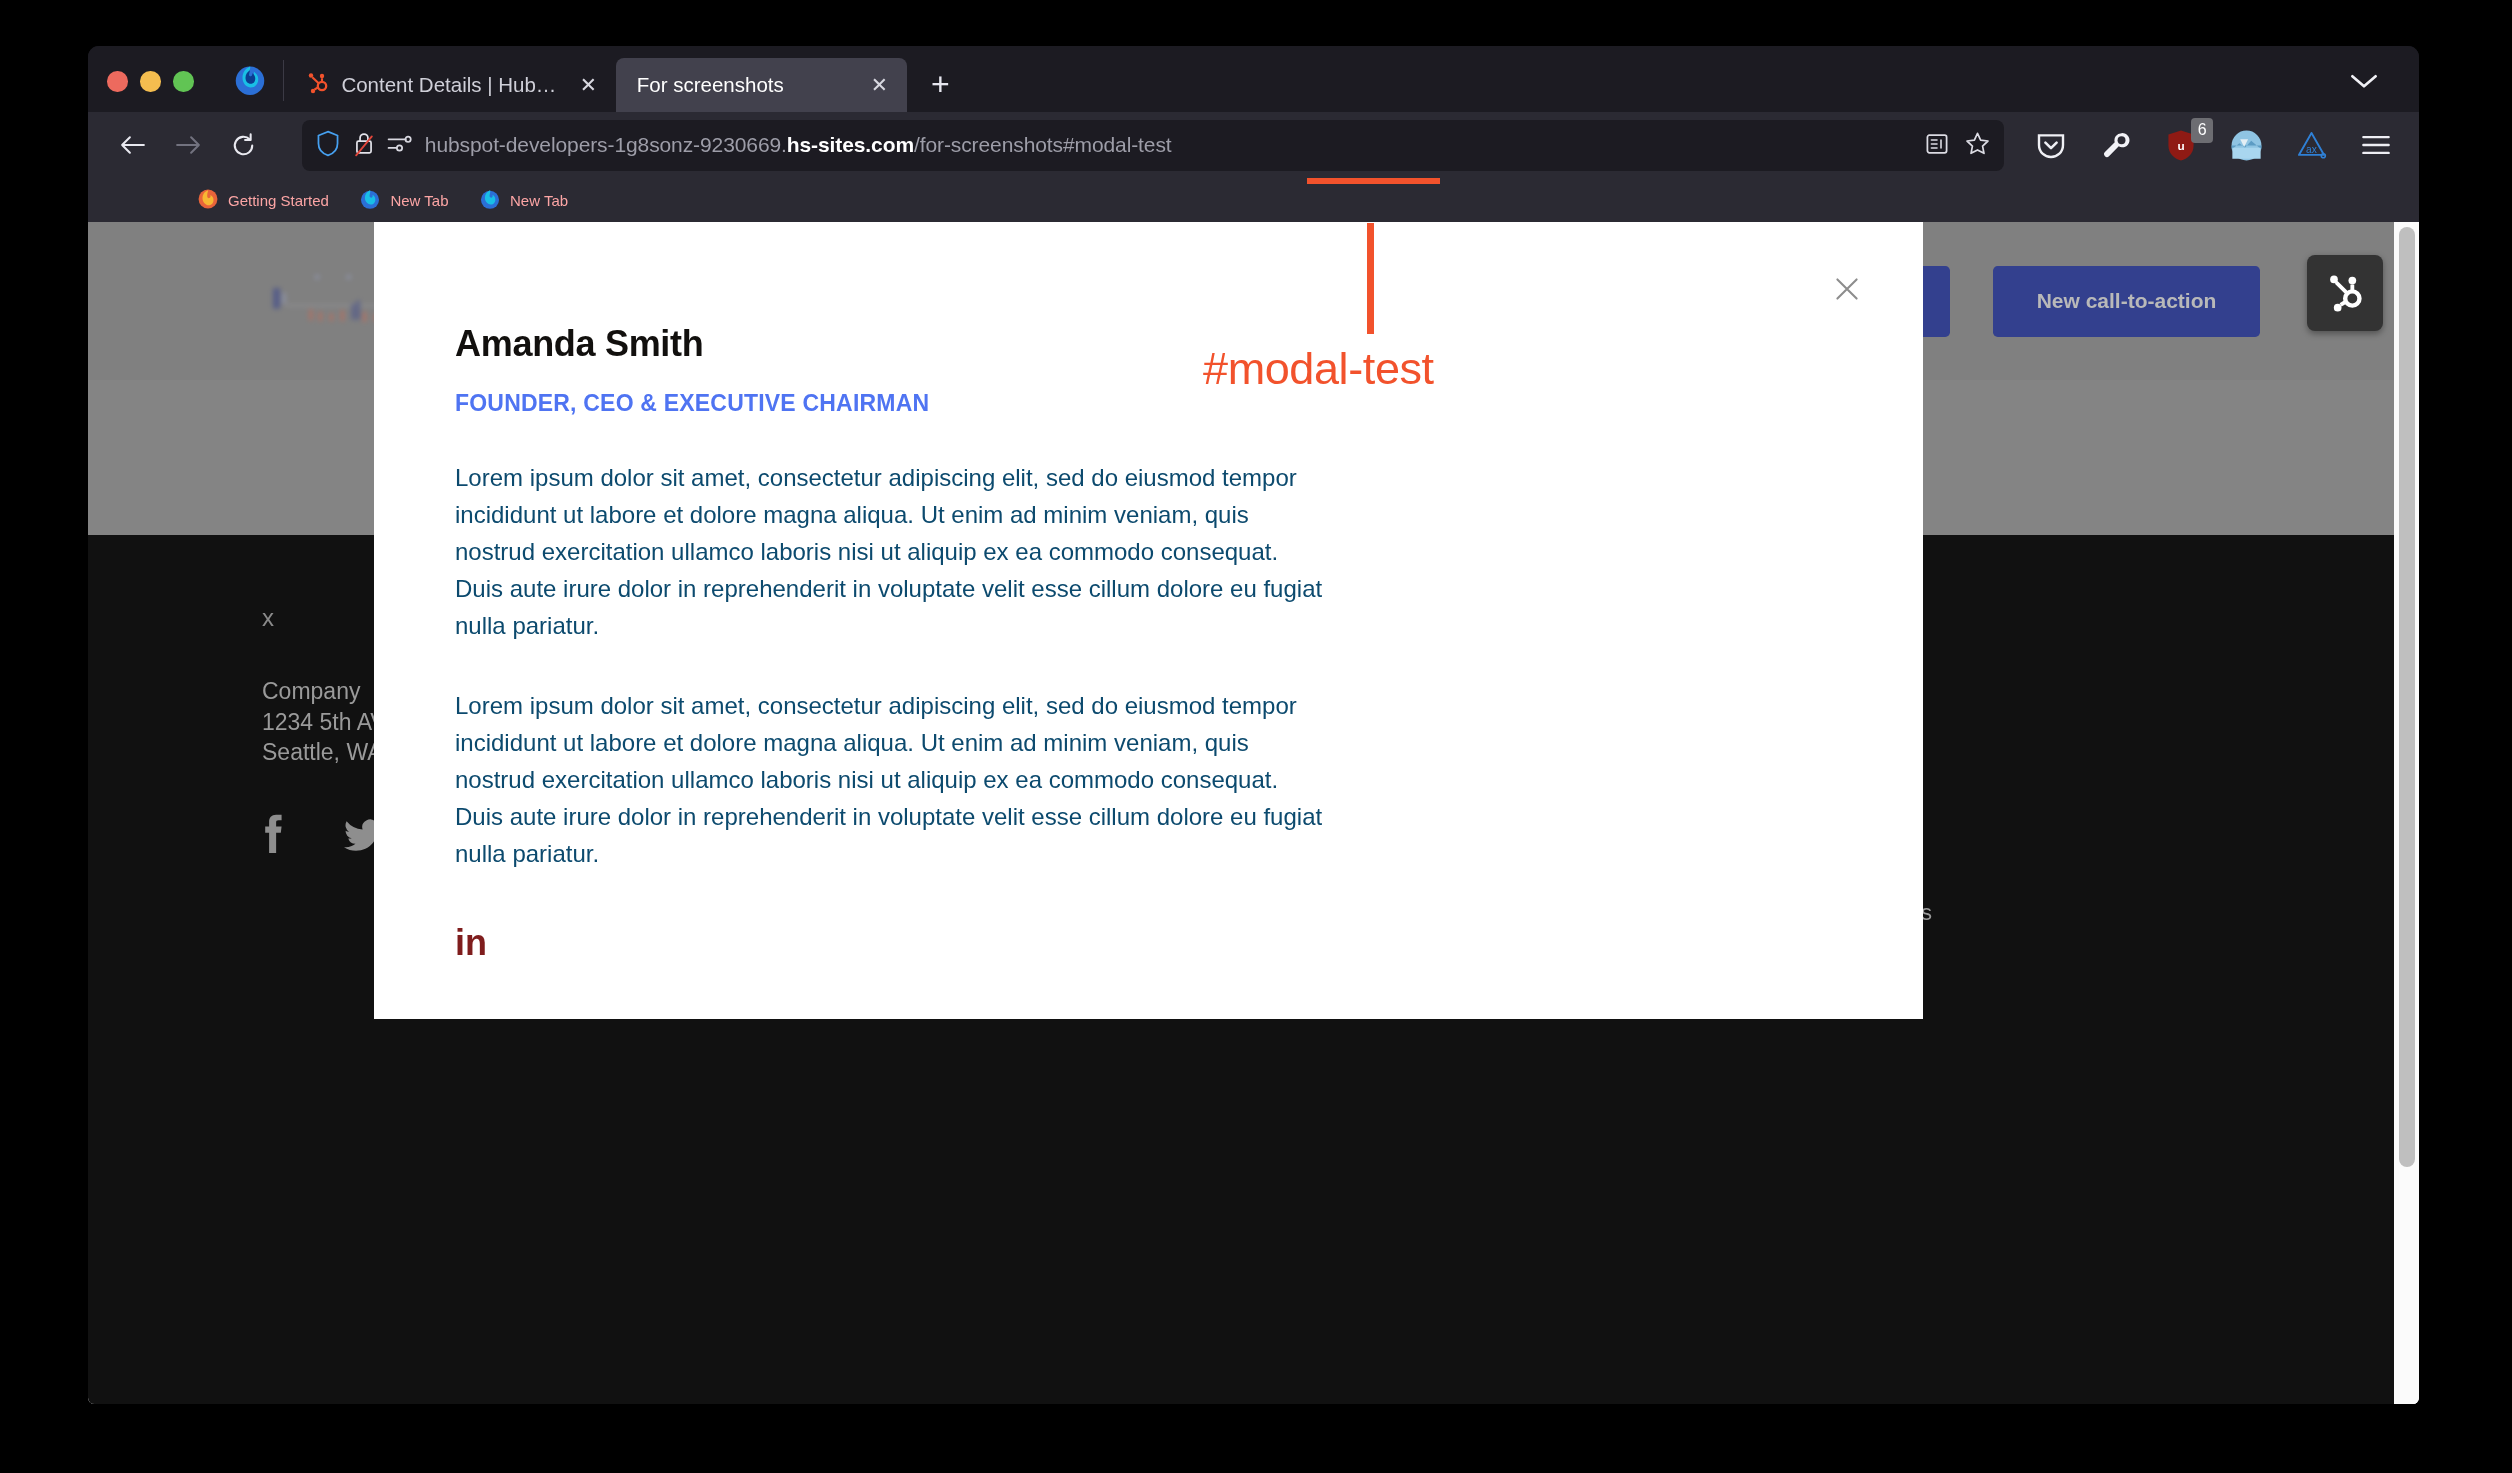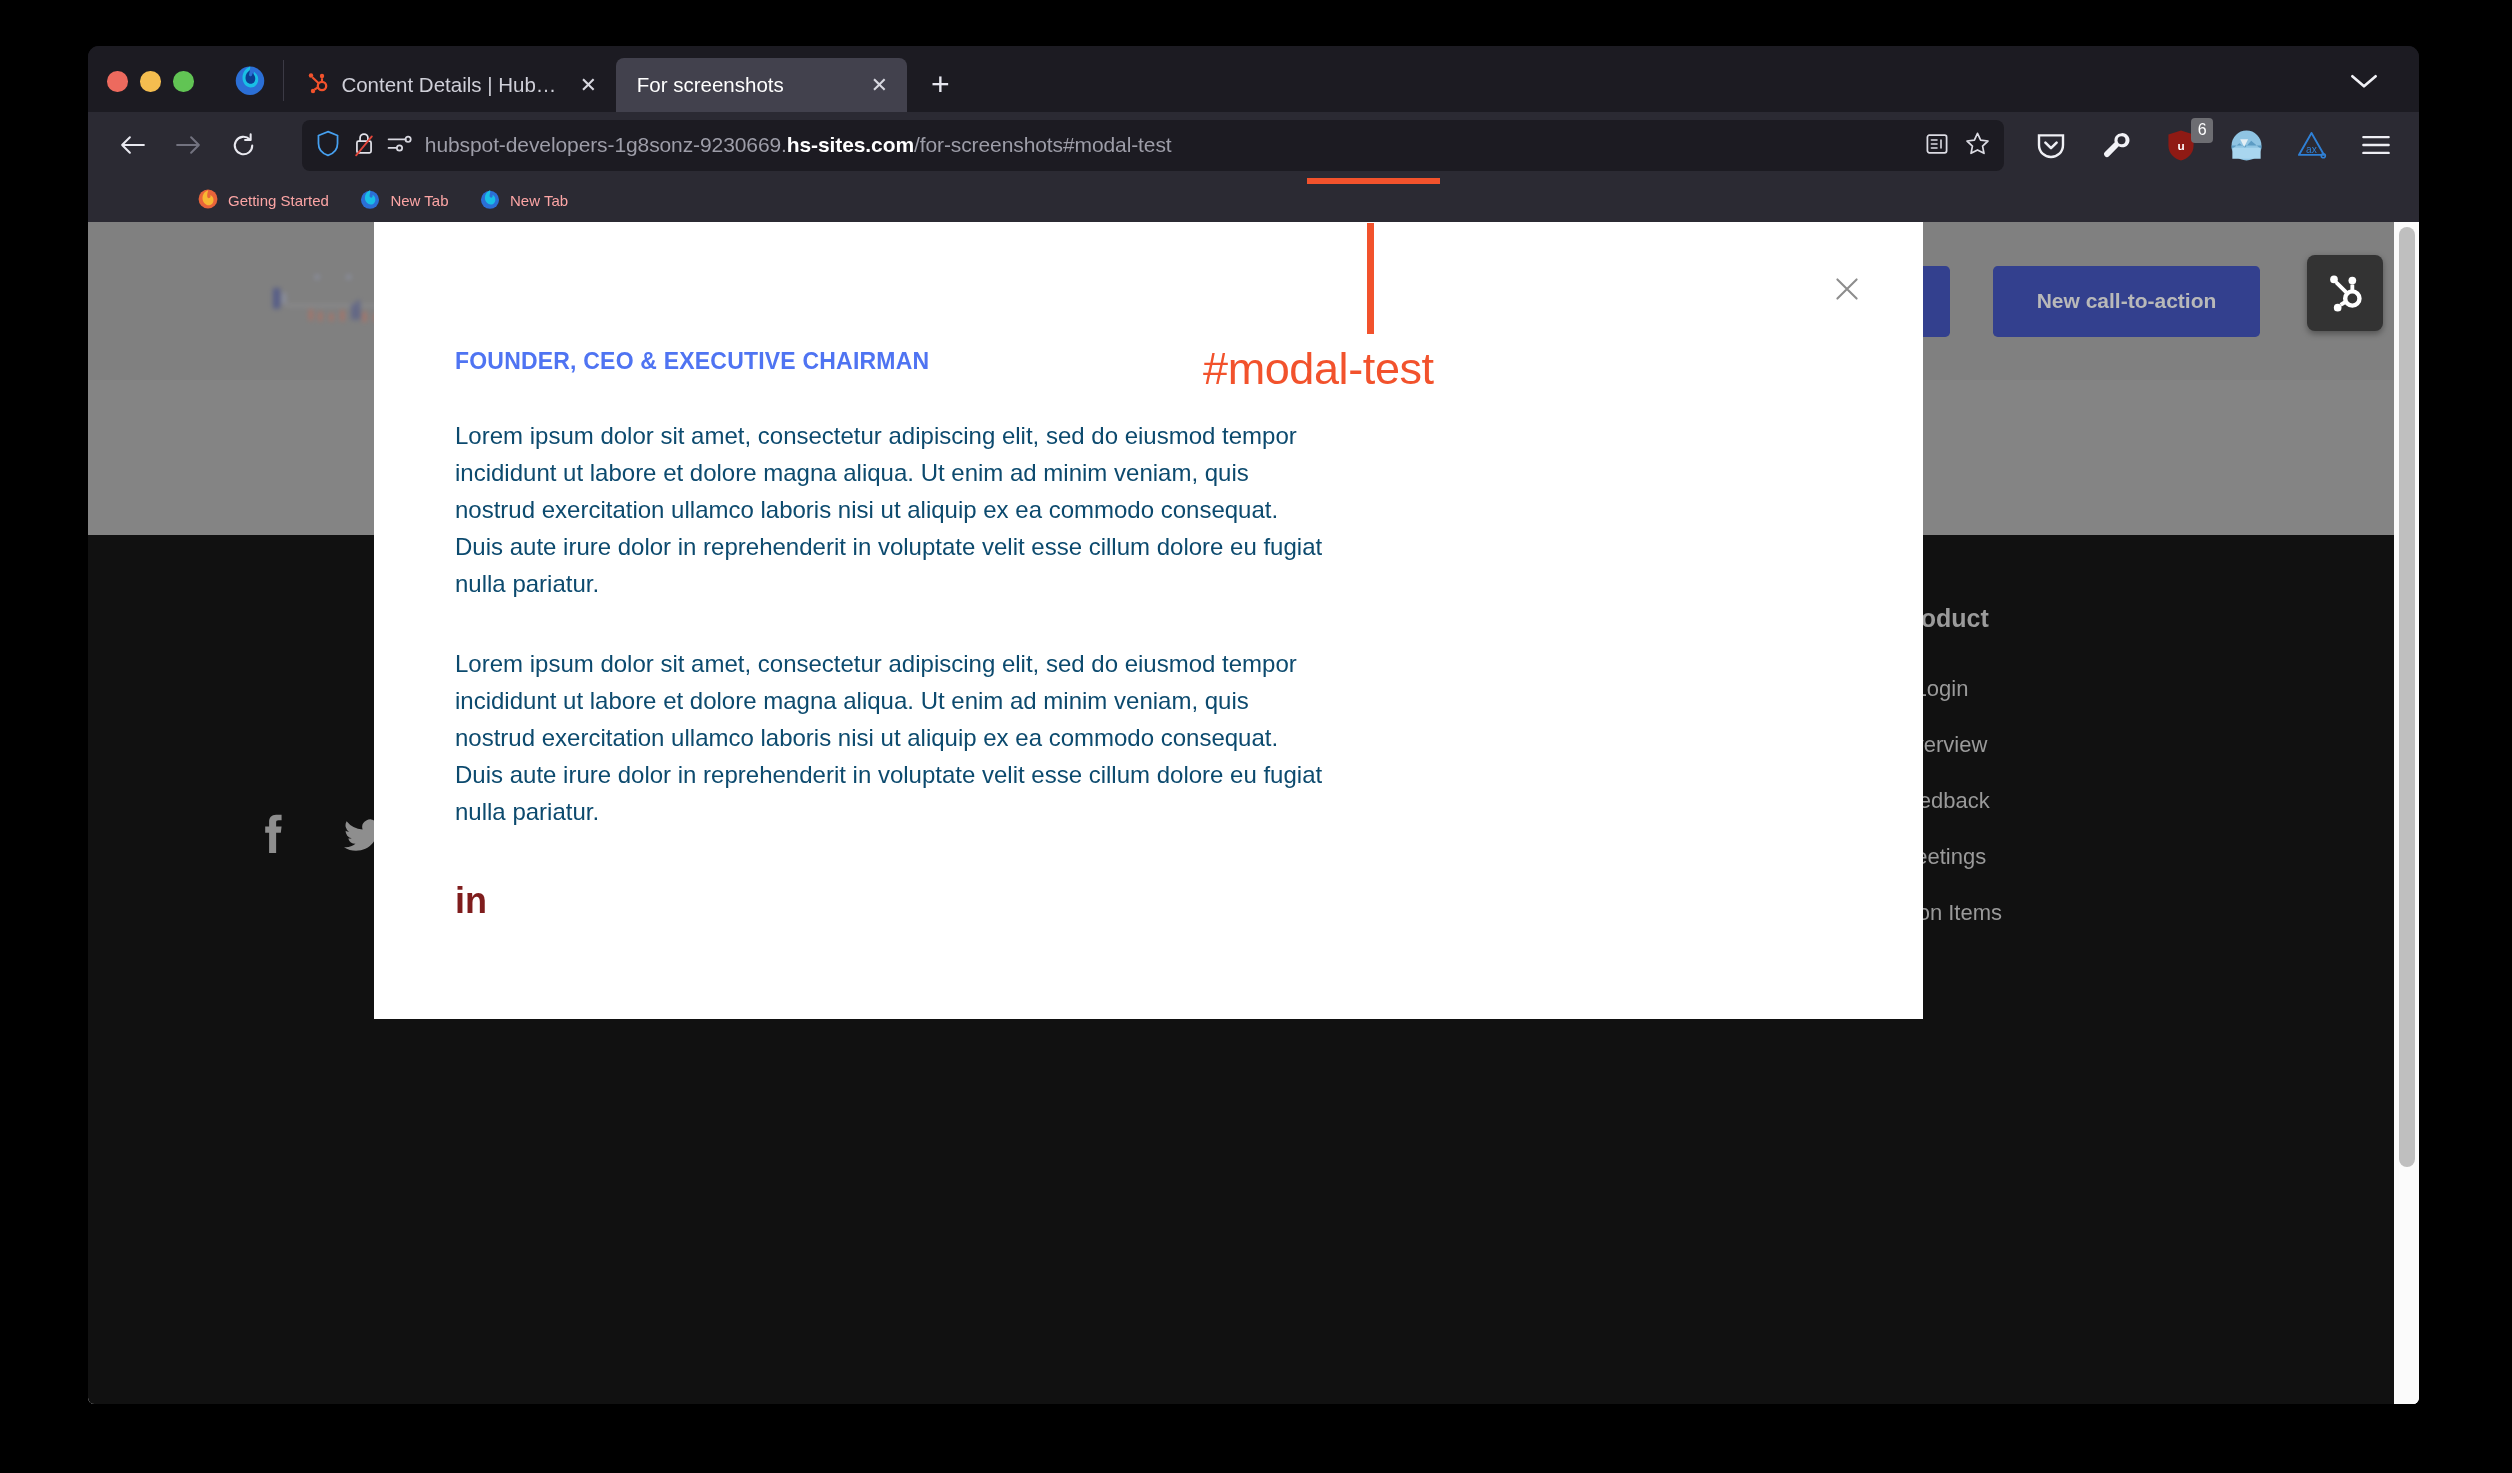--- a/index.html
+++ b/index.html
@@ -140,21 +140,21 @@
 
   
   #viewport {
     position: relative;
     height: calc(1358px - 66px - 66px - 44px);
     background: #ffffff;
     overflow: hidden;
   }
 
   
-  #page-content { position: absolute; inset: 0 25px 0 0; text-align: center; }
+  #page-content { position: absolute; inset: 0 25px 0 0; }
 
   #site-header {
     position: relative;
     height: 158px;
     background: #808080;
     display: flex; align-items: center;
   }
   #site-logo {
     width: 205px; height: 71px;
     margin-left: 174px;
@@ -582,20 +582,21 @@
       </div>
     </div>
 
     <div id="modal">
       <div id="modal-close">
         <svg width="32" height="32" viewBox="0 0 40 40">
           <path d="M8 8l24 24M32 8L8 32" stroke="#8d8d8d" stroke-width="2.6" stroke-linecap="round"></path>
         </svg>
       </div>
       <div id="modal-body">
+        <div id="modal-name">Amanda Smith</div>
         <div id="modal-role">FOUNDER, CEO &amp; EXECUTIVE CHAIRMAN</div>
         <p class="modal-para">Lorem ipsum dolor sit amet, consectetur adipiscing elit, sed do eiusmod tempor incididunt ut labore et dolore magna aliqua. Ut enim ad minim veniam, quis nostrud exercitation ullamco laboris nisi ut aliquip ex ea commodo consequat. Duis aute irure dolor in reprehenderit in voluptate velit esse cillum dolore eu fugiat nulla pariatur.</p>
         <p class="modal-para">Lorem ipsum dolor sit amet, consectetur adipiscing elit, sed do eiusmod tempor incididunt ut labore et dolore magna aliqua. Ut enim ad minim veniam, quis nostrud exercitation ullamco laboris nisi ut aliquip ex ea commodo consequat. Duis aute irure dolor in reprehenderit in voluptate velit esse cillum dolore eu fugiat nulla pariatur.</p>
         <div id="modal-linkedin">in</div>
       </div>
     </div>
 
     <div id="page-scrollbar">
       <div class="thumb"></div>
     </div>

